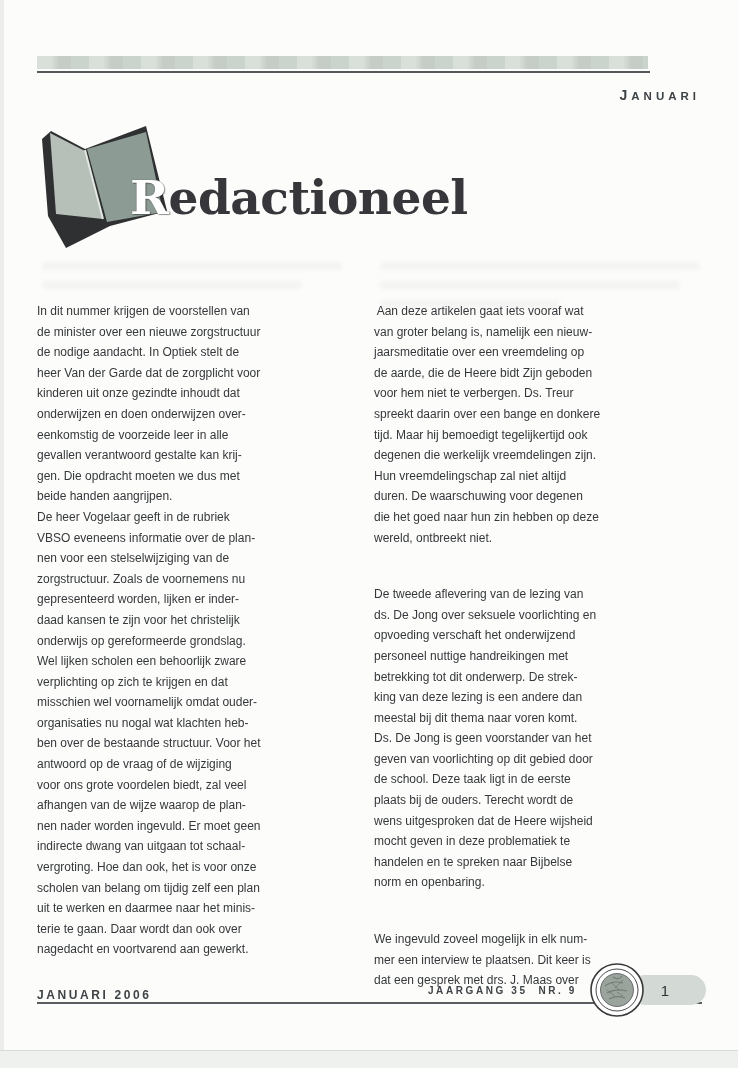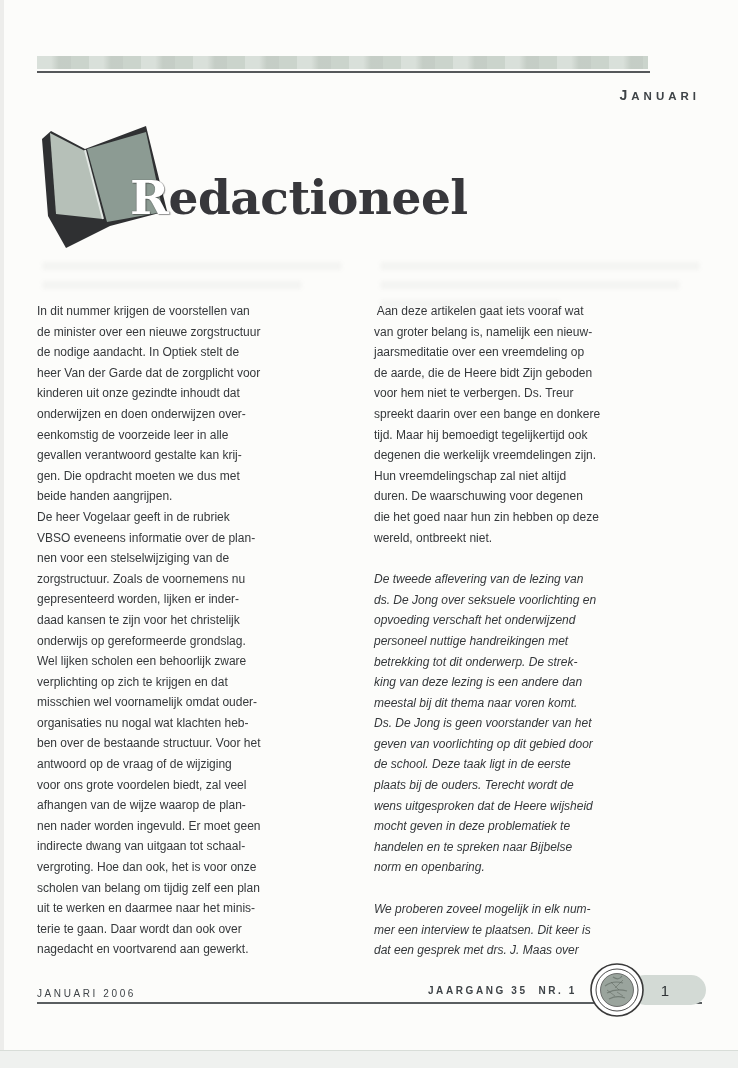--- a/index.html
+++ b/index.html
@@ -39,25 +39,25 @@
 
   
   .ghost { background: #8a8f8c; opacity: .07; filter: blur(2px); border-radius: 3px; }
 
   
   .columns { left: 37px; top: 301px; width: 670px; display: flex; }
   .col { width: 330px; }
   .col-right { margin-left: 7px; width: 333px; }
   .col p { margin: 0; white-space: pre;
     font-size: 12px; line-height: 20.6px; color: #35383b; }
-  .col-right p + p { margin-top: 21px; font-style: italic; }
+  .col-right p + p { margin-top: 36px; }
 
   
   .footer-date { left: 37px; top: 988px;
-    font-size: 10px; font-weight: normal; letter-spacing: 2.6px; color: #3e4347; }
+    font-size: 12px; font-weight: bold; letter-spacing: 2.6px; color: #3e4347; }
   .footer-rule { left: 37px; top: 1002px; width: 665px; height: 1.5px; background: #5a5e60; }
   .footer-volume { right: 161px; top: 985px; white-space: pre;
     font-size: 10px; font-weight: bold; letter-spacing: 2.6px; color: #3e4347; }
   .page-pill { left: 630px; top: 975px; width: 76px; height: 30px;
     background: #d3dad5; border-radius: 15px;
     display: flex; align-items: center; justify-content: center; z-index: 2; }
   .page-pill .num { font-size: 15px; color: #2f3336; margin-left: -6px; }
   .seal { left: 589px; top: 962px; z-index: 3; }
 </style>
 </head>
@@ -141,29 +141,29 @@
 king van deze lezing is een andere dan
 meestal bij dit thema naar voren komt.
 Ds. De Jong is geen voorstander van het
 geven van voorlichting op dit gebied door
 de school. Deze taak ligt in de eerste
 plaats bij de ouders. Terecht wordt de
 wens uitgesproken dat de Heere wijsheid
 mocht geven in deze problematiek te
 handelen en te spreken naar Bijbelse
 norm en openbaring.</p>
-    <p>We proberen zoveel mogelijk in elk num-
+    <p>We ingevuld zoveel mogelijk in elk num-
 mer een interview te plaatsen. Dit keer is
 dat een gesprek met drs. J. Maas over</p>
   </div>
 </div>
 
 <div class="abs footer-rule"></div>
 <div class="abs footer-date">JANUARI 2006</div>
-<div class="abs footer-volume">JAARGANG 35  NR. 1</div>
+<div class="abs footer-volume">JAARGANG 35  NR. 9</div>
 
 <div class="abs page-pill">
   <span class="num">1</span>
 </div>
 
 <svg class="abs seal" width="56" height="56" viewBox="0 0 56 56">
   <circle cx="28" cy="28" r="26" fill="#ffffff" stroke="#3a3a3a" stroke-width="1.6"></circle>
   <circle cx="28" cy="28" r="21" fill="none" stroke="#4a4a4a" stroke-width="1"></circle>
   <circle cx="28" cy="28" r="16.5" fill="#9aa49d" stroke="#555555" stroke-width="0.8"></circle>
   <path d="M16,24 Q24,18 34,21 M18,31 Q27,26 38,29 M20,37 Q28,33 36,36 M24,15 Q30,19 33,14" fill="none" stroke="#6a746d" stroke-width="1.2" opacity="0.8"></path>

